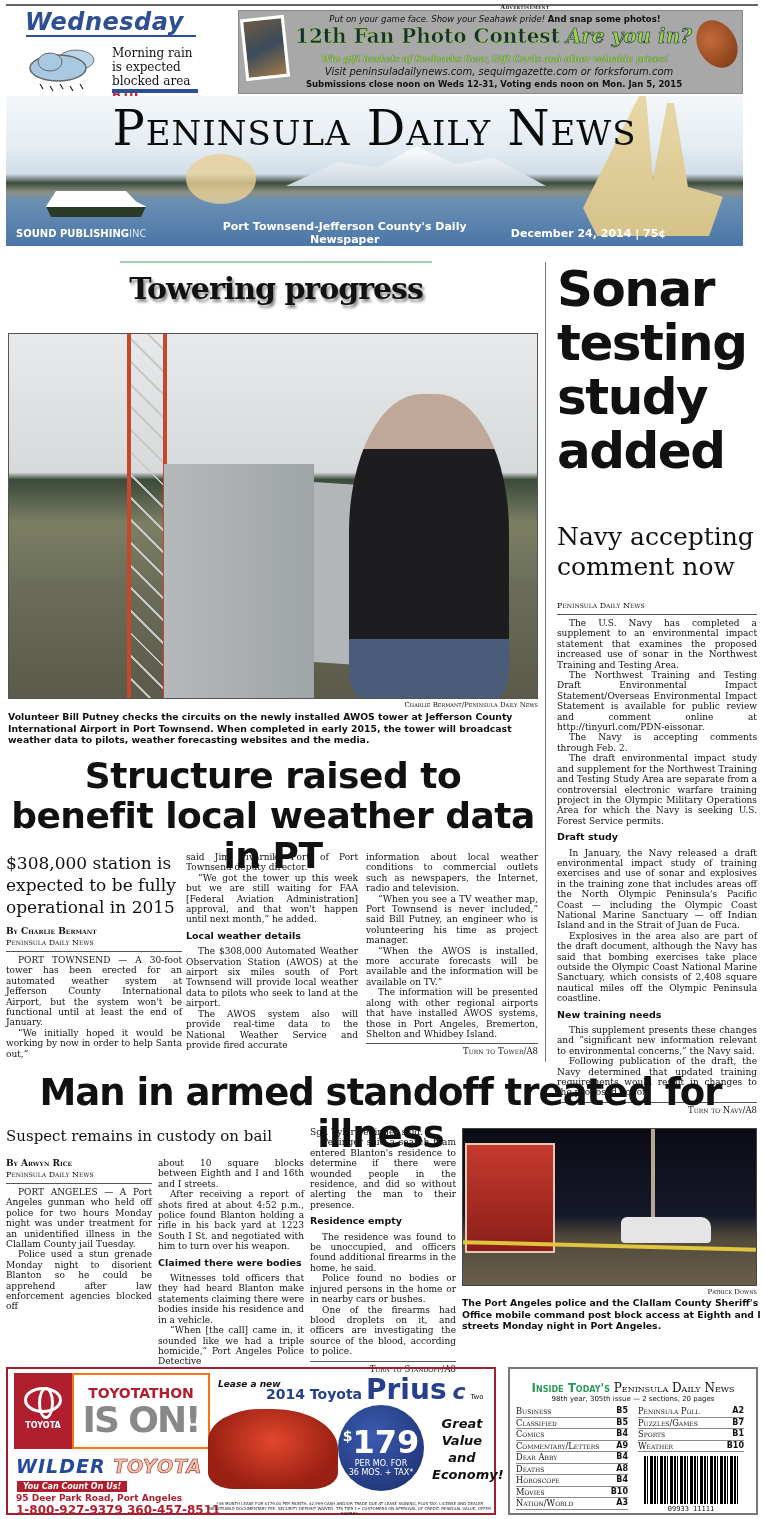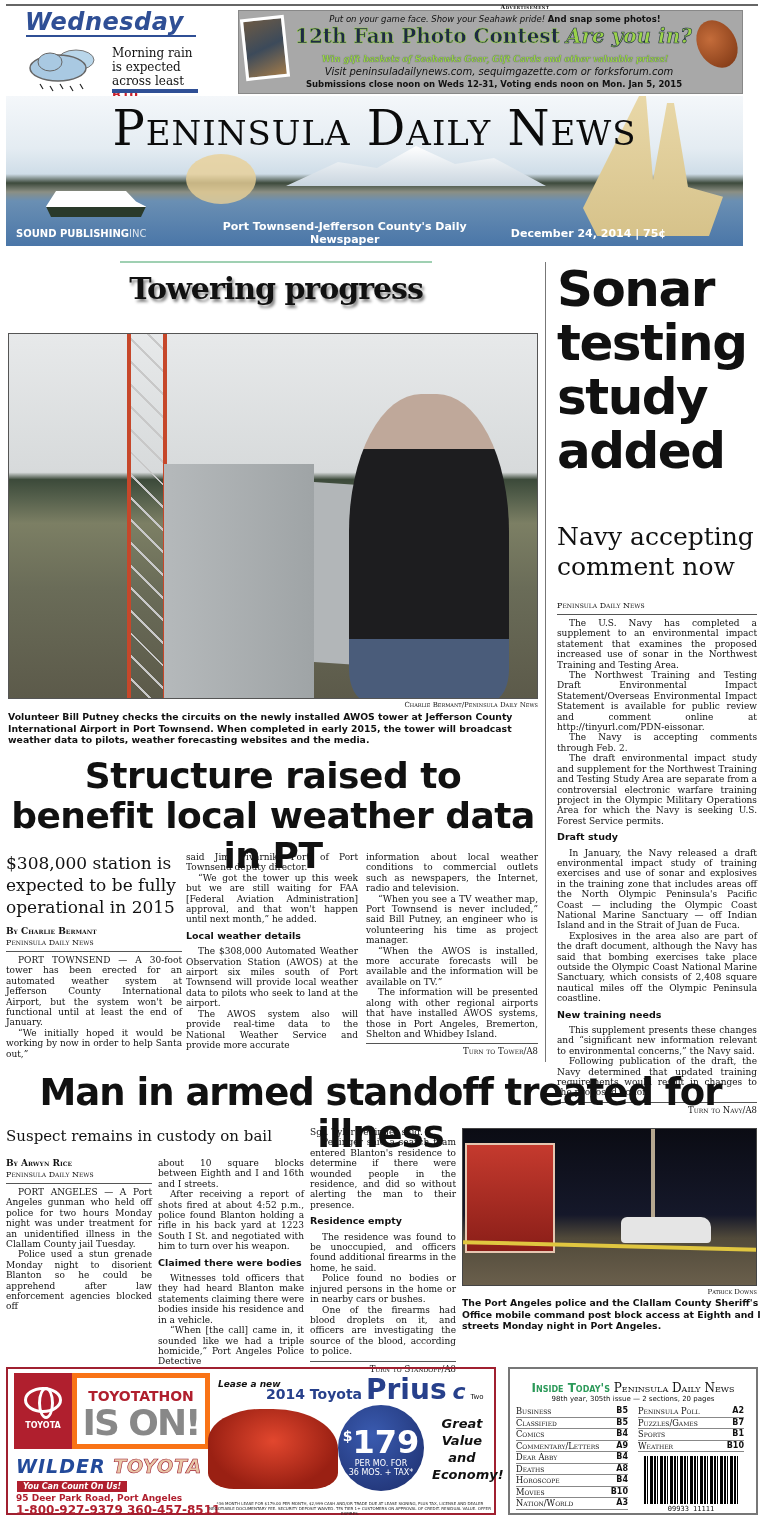--- a/index.html
+++ b/index.html
@@ -60,21 +60,21 @@
 .photo2 .truck{position:absolute;left:2px;top:14px;width:90px;height:110px;background:linear-gradient(180deg,#c53a2e,#8a1e18);border:2px solid #e6c6b0}
 .photo2 .pole{position:absolute;left:188px;top:0;width:4px;height:90px;background:#b6a890}
 .photo2 .car{position:absolute;left:158px;top:88px;width:90px;height:26px;background:#e5e5e5;border-radius:6px 10px 4px 4px}
 .photo2 .tape{position:absolute;left:0;top:115px;width:295px;height:4px;background:#e0c640;transform:rotate(1.5deg)}
 .credit2{left:460px;top:1288px;width:297px;text-align:right;font-size:7px;font-variant:small-caps}
 .caption2{left:462px;top:1297px;width:300px;font-family:"DejaVu Sans",sans-serif;font-weight:bold;font-size:9.3px;line-height:11.5px}
 .adbox{left:6px;top:1367px;width:490px;height:148px;border:2px solid #a02030}
 .toyred{position:absolute;left:6px;top:4px;width:58px;height:76px;background:#b01f2e;color:#fff;text-align:center;font-family:"DejaVu Sans",sans-serif;font-weight:bold;font-size:8px}
 .toyred .logo{width:38px;height:26px;border:3px solid #fff;border-radius:50%;margin:14px auto 8px;position:relative}
 .toyred .logo:after{content:"";position:absolute;left:11px;top:-3px;width:10px;height:26px;border:3px solid #fff;border-radius:50%}
-.toyon{position:absolute;left:64px;top:4px;width:138px;height:76px;border:5px solid #f97316;font-family:"DejaVu Sans",sans-serif;font-weight:bold;text-align:center}
+.toyon{position:absolute;left:64px;top:4px;width:138px;height:76px;border:2px solid #f97316;font-family:"DejaVu Sans",sans-serif;font-weight:bold;text-align:center}
 .toyon .t1{color:#b01f2e;font-size:14px;margin-top:10px}
 .toyon .t2{color:#888;font-size:36px;line-height:38px;letter-spacing:-2px}
 .wilder{position:absolute;left:8px;top:86px;font-family:"DejaVu Sans",sans-serif;font-weight:bold;font-style:italic;font-size:19px;color:#234a9a;letter-spacing:1px}
 .wilder span{color:#e9c7a8;-webkit-text-stroke:0.6px #a02030}
 .count{position:absolute;left:9px;top:112px;background:#b01f2e;color:#fff;font-family:"DejaVu Sans",sans-serif;font-weight:bold;font-style:italic;font-size:8px;padding:1px 6px}
 .addr{position:absolute;left:8px;top:124px;color:#b01f2e;font-family:"DejaVu Sans",sans-serif;font-weight:bold;font-size:9px}
 .phone{position:absolute;left:8px;top:134px;color:#b01f2e;font-family:"DejaVu Sans",sans-serif;font-weight:bold;font-size:12px}
 .lease{position:absolute;left:210px;top:10px;font-family:"DejaVu Sans",sans-serif;font-weight:bold;font-style:italic;font-size:9px}
 .model{position:absolute;left:258px;top:4px;font-family:"DejaVu Sans",sans-serif;font-weight:bold;color:#27408b;font-size:14px;white-space:nowrap}
 .model .big{font-size:28px;margin-left:4px}
@@ -114,21 +114,21 @@
       <line x1="18" y1="40" x2="21" y2="45"></line>
       <line x1="28" y1="42" x2="31" y2="47"></line>
       <line x1="38" y1="40" x2="41" y2="45"></line>
       <line x1="48" y1="42" x2="51" y2="47"></line>
       <line x1="58" y1="40" x2="61" y2="45"></line>
     </g>
 </svg>
 <div class="abs forecast">
   <div>Morning rain</div>
   <div>is expected</div>
-  <div><span>across least</span> <span class="pg">B10</span></div>
+  <div><span>blocked area</span> <span class="pg">B10</span></div>
 </div>
 <div class="abs forecast-bar"></div>
 
 <div class="abs ad-label">Advertisement</div>
 <div class="abs promo">
   <div class="photo"></div>
   <div class="l1"><span>Put on your game face. Show your Seahawk pride!</span> <b>And snap some photos!</b></div>
   <div class="l2"><span style="font-style:normal;color:#1d2a44;-webkit-text-stroke:0.5px #9bd34a;margin:0">12th Fan Photo Contest</span><span>Are you in?</span></div>
   <div class="l3">Win gift baskets of Seahawks Gear, Gift Cards and other valuable prizes!</div>
   <div class="l4">Visit peninsuladailynews.com, sequimgazette.com or forksforum.com</div>
@@ -169,21 +169,21 @@
   <div class="col">
     <p>PORT TOWNSEND — A 30-foot tower has been erected for an automated weather system at Jefferson County International Airport, but the system won't be functional until at least the end of January.</p>
     <p>“We initially hoped it would be working by now in order to help Santa out,”</p>
   </div>
 </div>
 <div class="abs col" style="left:186px;top:852px;width:172px">
   <p style="text-indent:0">said Jim Pivarnik, Port of Port Townsend deputy director.</p>
   <p>“We got the tower up this week but we are still waiting for FAA [Federal Aviation Administration] approval, and that won't happen until next month,” he added.</p>
   <h4>Local weather details</h4>
   <p>The $308,000 Automated Weather Observation Station (AWOS) at the airport six miles south of Port Townsend will provide local weather data to pilots who seek to land at the airport.</p>
-  <p>The AWOS system also will provide real-time data to the National Weather Service and provide more accurate</p>
+  <p>The AWOS system also will provide real-time data to the National Weather Service and provide fired accurate</p>
 </div>
 <div class="abs col" style="left:366px;top:852px;width:172px">
   <p style="text-indent:0">information about local weather conditions to commercial outlets such as newspapers, the Internet, radio and television.</p>
   <p>“When you see a TV weather map, Port Townsend is never included,” said Bill Putney, an engineer who is volunteering his time as project manager.</p>
   <p>“When the AWOS is installed, more accurate forecasts will be available and the information will be available on TV.”</p>
   <p>The information will be presented along with other regional airports that have installed AWOS systems, those in Port Angeles, Bremerton, Shelton and Whidbey Island.</p>
   <div class="jump">Turn to Tower/A8</div>
 </div>
 
 <div class="abs vr"></div>

